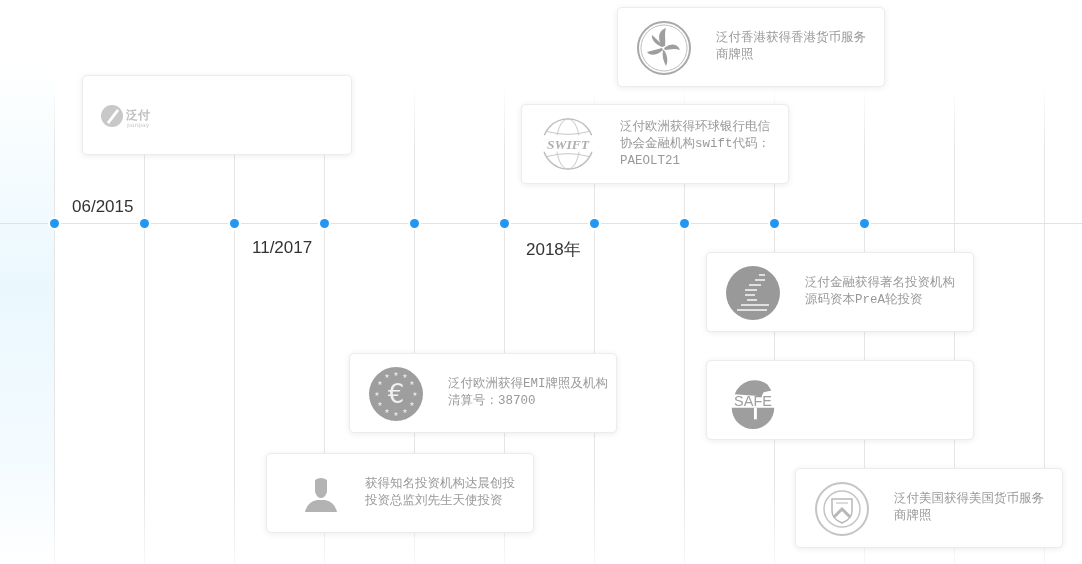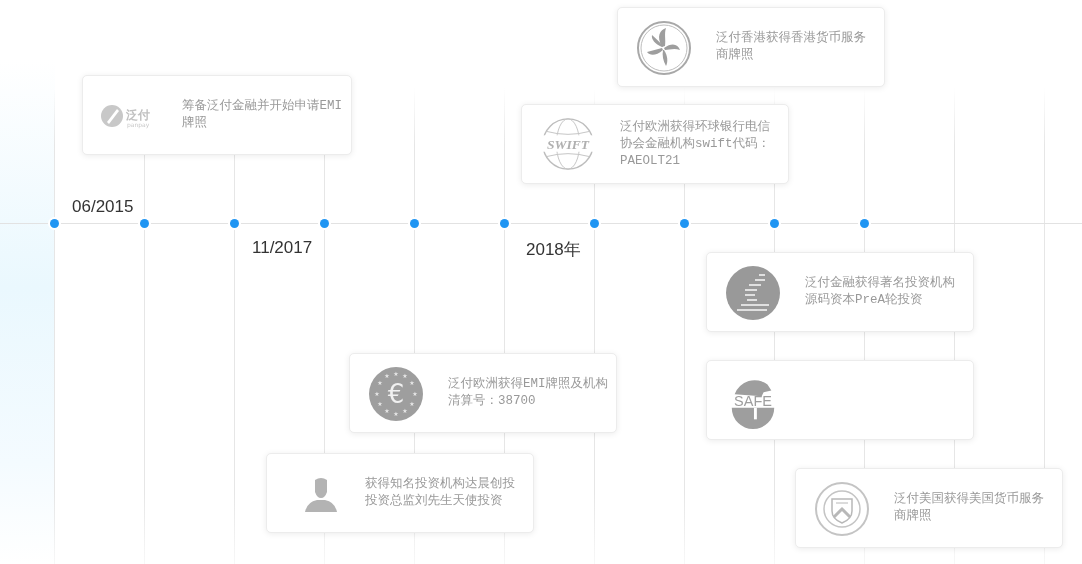--- a/index.html
+++ b/index.html
@@ -58,21 +58,20 @@
 
 <div class="card" style="left:82px; top:75px; width:270px; height:80px">
   <div class="logo" style="width:64px; left:16px">
     <svg width="64" height="32" viewBox="0 0 64 32">
       <circle cx="13" cy="16" r="11" fill="#c8c8c8"></circle>
       <path d="M8 22 L18 9 L20 11 L10 24 Z" fill="#fff"></path>
       <text x="27" y="19" font-size="12" fill="#c0c0c0" font-family="DejaVu Sans, sans-serif" font-weight="bold">泛付</text>
       <text x="28" y="27" font-size="6" fill="#c8c8c8" font-family="DejaVu Sans, sans-serif">panpay</text>
     </svg>
   </div>
-  <div class="txt" style="left:99px">筹备泛付金融并开始申请EMI牌照</div>
 </div>
 
 <div class="card" style="left:617px; top:7px; height:80px">
   <div class="logo">
     <svg width="56" height="56" viewBox="0 0 56 56">
       <circle cx="28" cy="28" r="26" fill="none" stroke="#a8a8a8" stroke-width="2"></circle>
       <circle cx="28" cy="28" r="23" fill="none" stroke="#bdbdbd" stroke-width="1"></circle>
       <path d="M26 27 C20 16 24 10 30 8 C28 14 30 20 29 26 Z" fill="#9e9e9e"></path>
       <path d="M28 28 C36 22 42 24 44 30 C38 28 33 30 29 30 Z" fill="#9e9e9e"></path>
       <path d="M28 30 C32 36 32 42 30 46 C27 41 26 35 27 30 Z" fill="#9e9e9e"></path>

